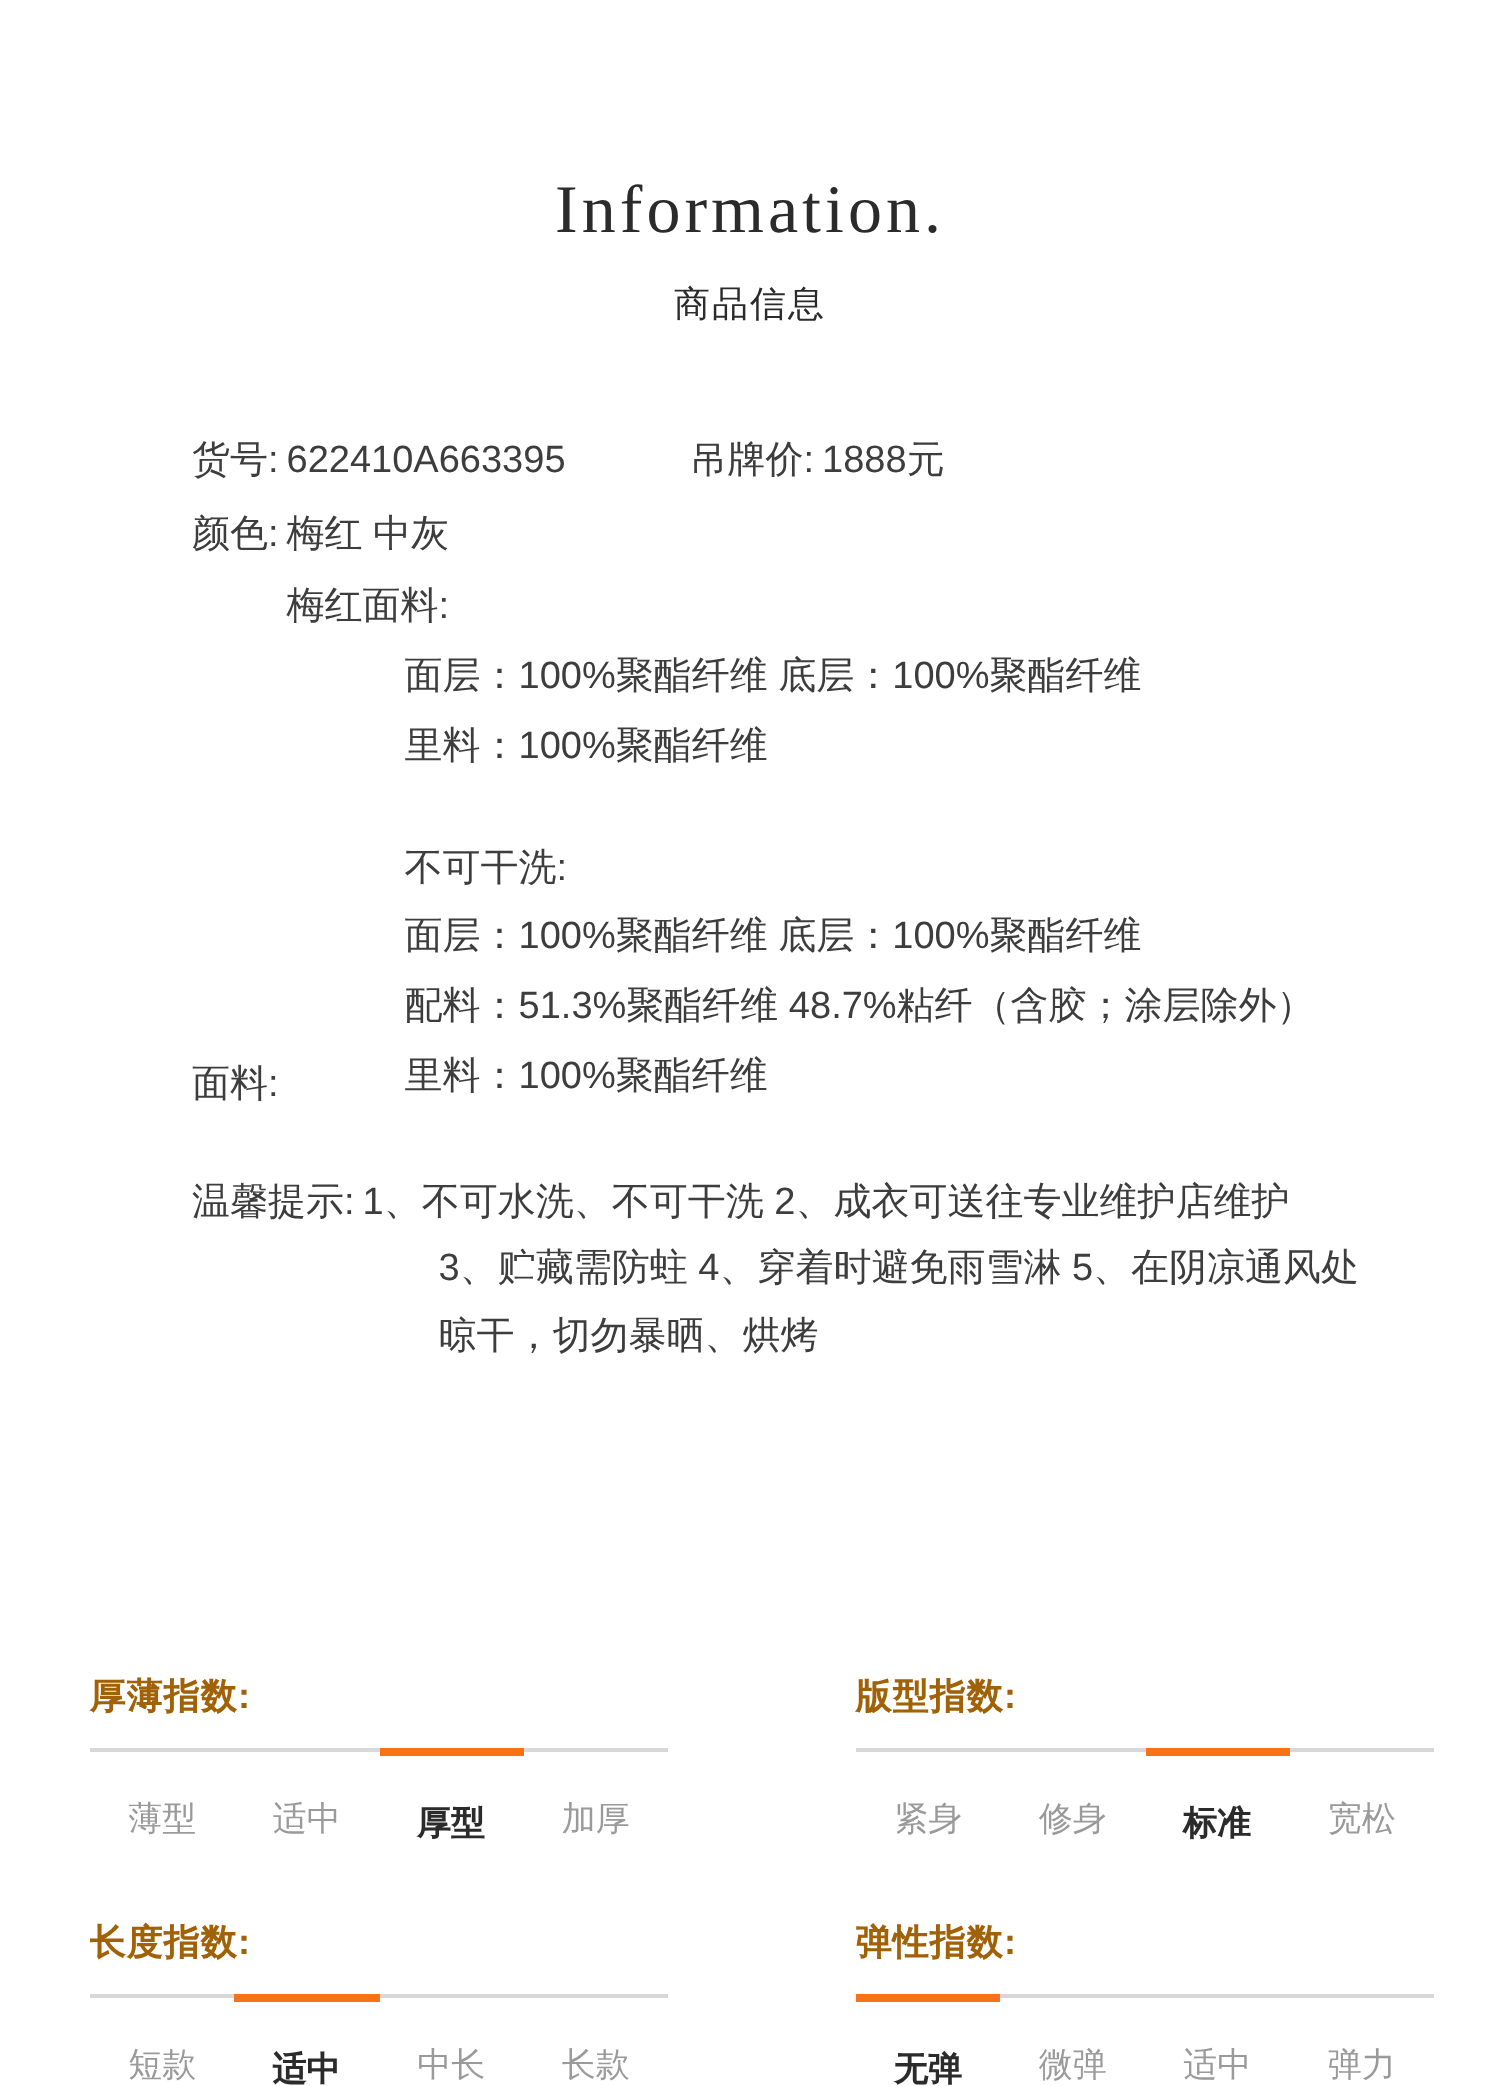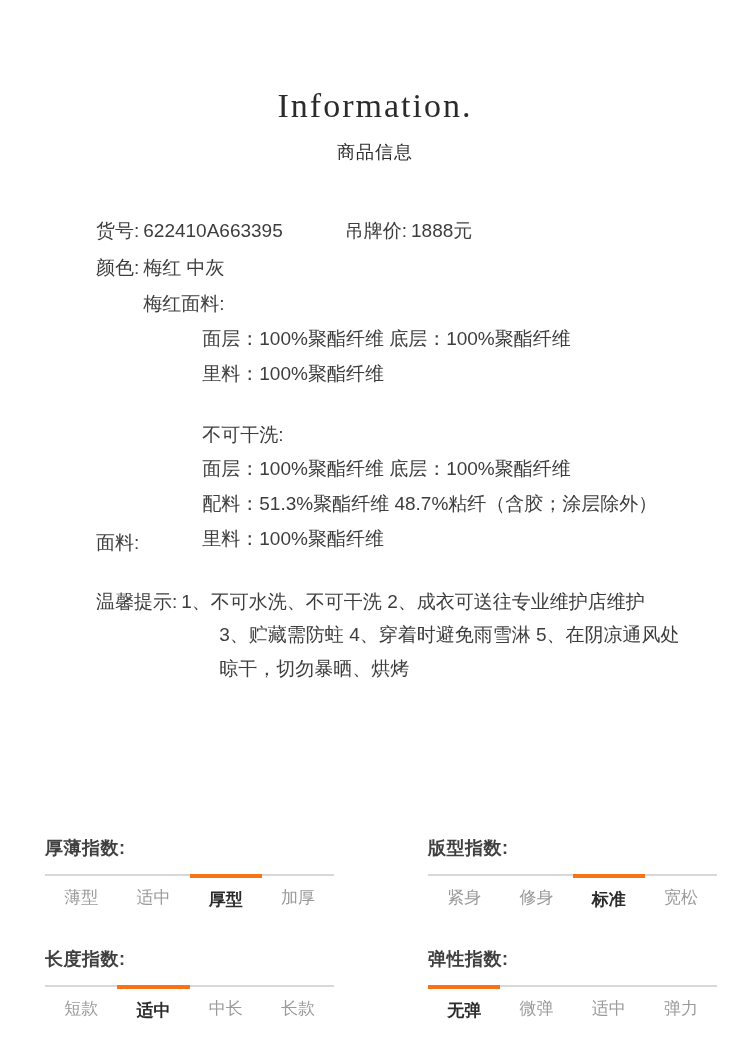--- a/index.html
+++ b/index.html
@@ -119,34 +119,34 @@
     width: 336px;
     box-sizing: border-box;
     margin-bottom: 34px;
   }
   .index-block.right {
     padding-left: 47px;
   }
   .index-title {
     font-size: 18px;
     font-weight: bold;
-    color: #404040;
+    color: #a16207;
     margin-bottom: 14px;
     letter-spacing: 0.5px;
   }
   .index-bar {
     display: flex;
     width: 289px;
   }
   .index-cell {
     flex: 1;
     text-align: center;
     font-size: 17px;
     color: #9a9a9a;
-    padding-top: 9px;
+    padding-top: 21px;
     border-top: 2px solid #d8d8d8;
     line-height: 1.5;
   }
   .index-cell.active {
     color: #2b2b2b;
     font-weight: bold;
     border-top: 4px solid #f97316;
   }
 </style>
 </head>

